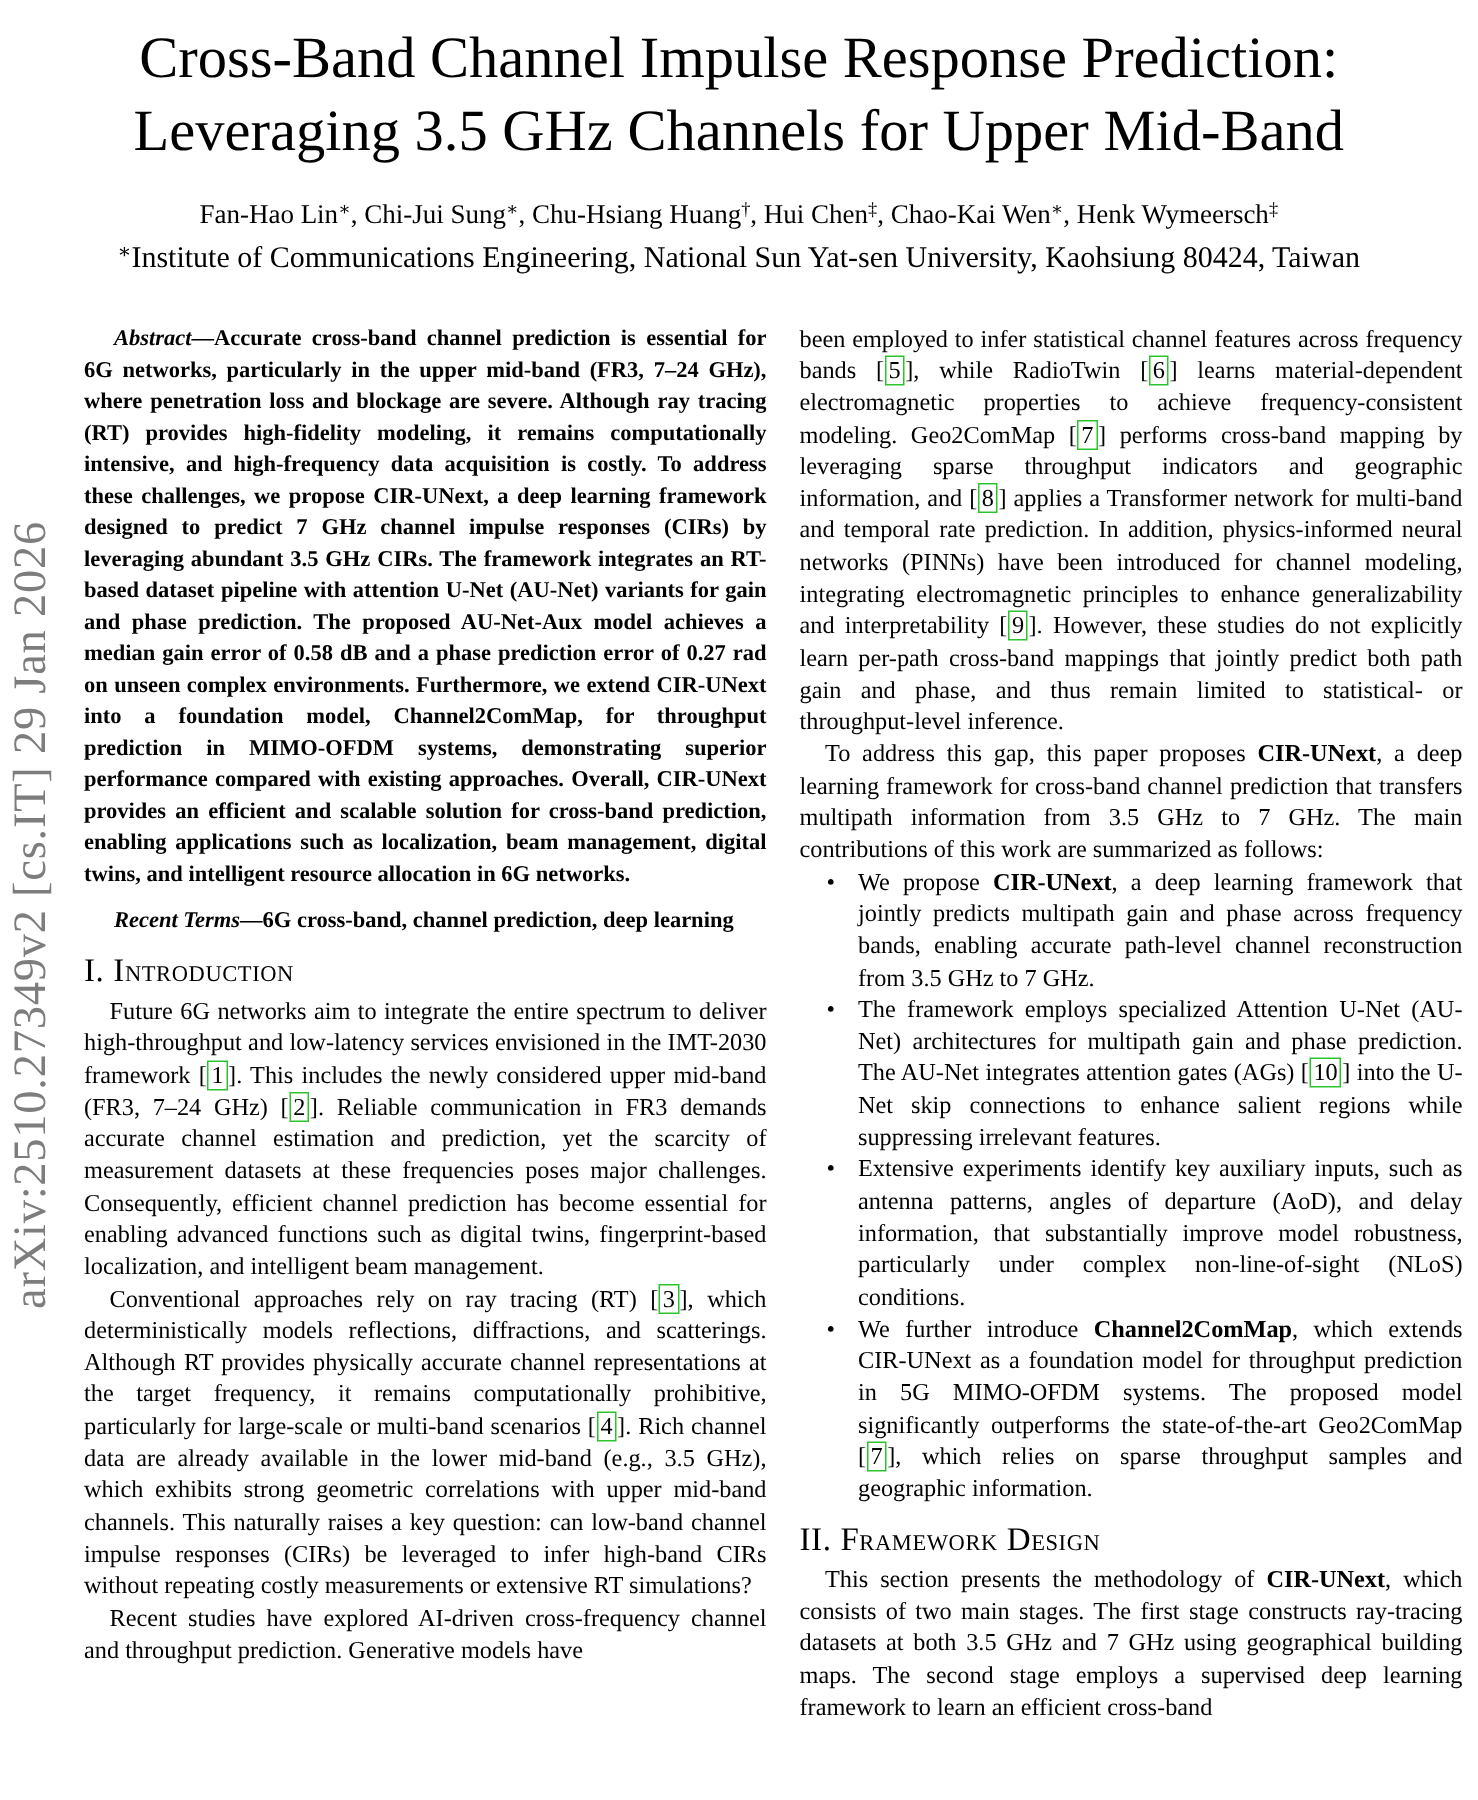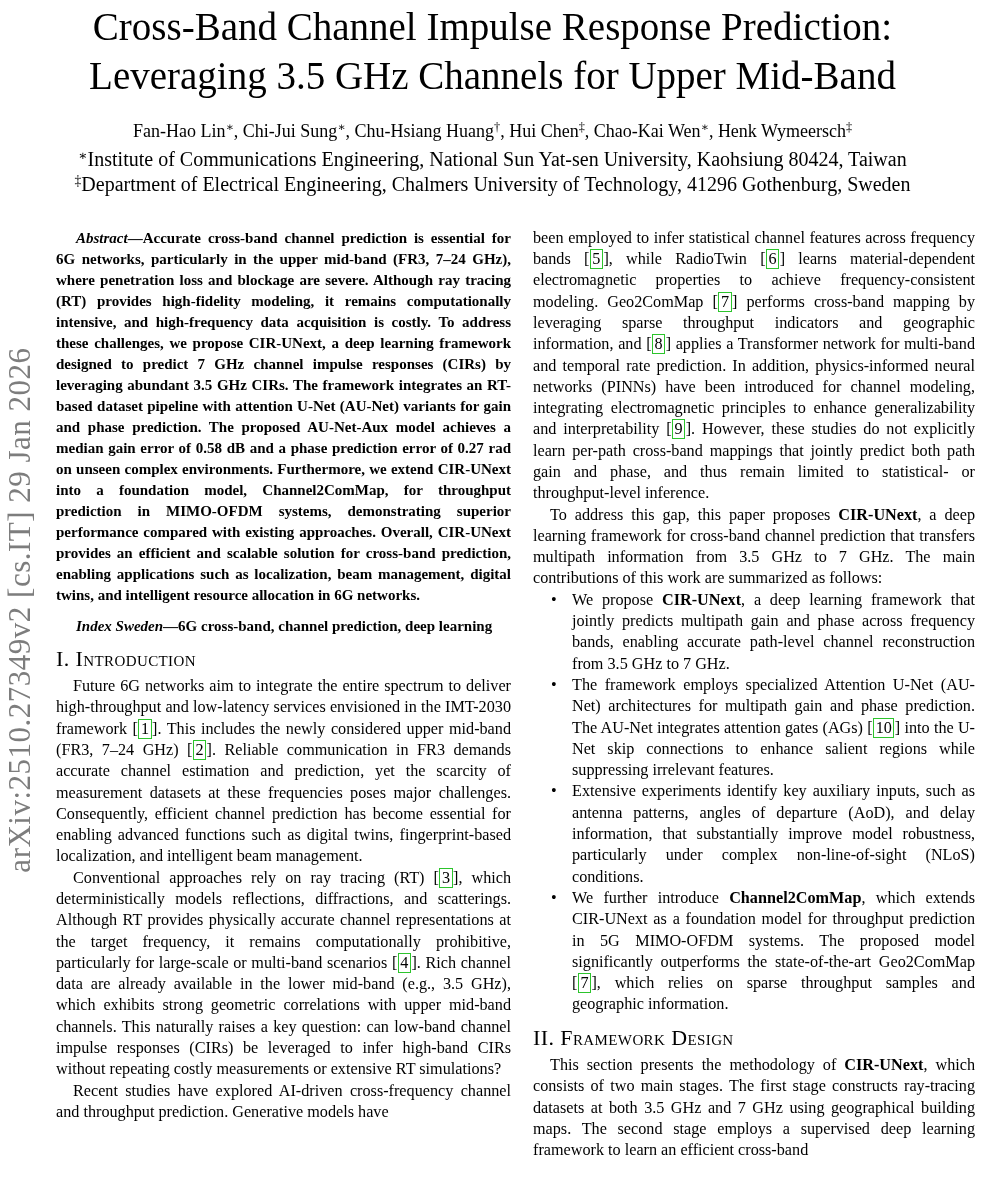--- a/index.html
+++ b/index.html
@@ -13,21 +13,21 @@
   
   .watermark-anchor{position:absolute;left:20px;top:610px;width:0;height:0;}
   .watermark-anchor span{
     display:inline-block;white-space:nowrap;
     transform:translate(-50%,-50%) rotate(-90deg);
     color:var(--watermark-gray,#7d7d7d);
     font-size:31px;letter-spacing:0.5px;
   }
   
   .title{ text-align:center;font-size:39px;line-height:49px;margin:0;font-weight:normal;}
-  .title-wrap{padding-top:2px;}
+  .title-wrap{padding-top:14px;}
   .authors{ text-align:center;font-size:18px;margin-top:20px;}
   .affil{ text-align:center;font-size:20px;line-height:22px;}
   .affils{margin-top:3px;}
   .sup{font-size:68%;vertical-align:0.45em;}
   
   .columns{
     display:flex;gap:22px;
     margin:33px 10px 0 56px;
     font-size:16.2px;line-height:21.3px;
     text-align:justify;
@@ -61,29 +61,28 @@
   <div class="watermark-anchor">
     <span>arXiv:2510.27349v2  [cs.IT]  29 Jan 2026</span>
   </div>
 
   <div class="title-wrap">
     <h1 class="title">Cross-Band Channel Impulse Response Prediction:</h1>
     <h1 class="title">Leveraging 3.5 GHz Channels for Upper Mid-Band</h1>
     <div class="authors"><span>Fan-Hao Lin</span><span class="sup">∗</span><span>, Chi-Jui Sung</span><span class="sup">∗</span><span>, Chu-Hsiang Huang</span><span class="sup">†</span><span>, Hui Chen</span><span class="sup">‡</span><span>, Chao-Kai Wen</span><span class="sup">∗</span><span>, Henk Wymeersch</span><span class="sup">‡</span></div>
     <div class="affils">
       <div class="affil"><span class="sup">∗</span><span>Institute of Communications Engineering, National Sun Yat-sen University, Kaohsiung 80424, Taiwan</span></div>
-      <div class="affil"><span class="sup">‡</span><span>Department of Electrical Engineering, Chalmers University of Technology, 41296 Gothenburg, Sweden</span></div>
     </div>
   </div>
 
   <div class="columns">
 
     <div class="col-left">
       <p class="abstract noindent" style="text-indent:20px;"><span class="bi">Abstract</span><span class="b">—Accurate cross-band channel prediction is essential for 6G networks, particularly in the upper mid-band (FR3, 7–24 GHz), where penetration loss and blockage are severe. Although ray tracing (RT) provides high-fidelity modeling, it remains computationally intensive, and high-frequency data acquisition is costly. To address these challenges, we propose CIR-UNext, a deep learning framework designed to predict 7 GHz channel impulse responses (CIRs) by leveraging abundant 3.5 GHz CIRs. The framework integrates an RT-based dataset pipeline with attention U-Net (AU-Net) variants for gain and phase prediction. The proposed AU-Net-Aux model achieves a median gain error of 0.58 dB and a phase prediction error of 0.27 rad on unseen complex environments. Furthermore, we extend CIR-UNext into a foundation model, Channel2ComMap, for throughput prediction in MIMO-OFDM systems, demonstrating superior performance compared with existing approaches. Overall, CIR-UNext provides an efficient and scalable solution for cross-band prediction, enabling applications such as localization, beam management, digital twins, and intelligent resource allocation in 6G networks.</span></p>
-      <p class="idxterms"><span class="bi">Index Sweden</span><span class="b">—6G cross-band, channel prediction, deep learning</span></p>
+      <p class="idxterms"><span class="bi">Recent Terms</span><span class="b">—6G cross-band, channel prediction, deep learning</span></p>
       <h2 class="section">I. Introduction</h2>
       <p><span>Future 6G networks aim to integrate the entire spectrum to deliver high-throughput and low-latency services envisioned in the IMT-2030 framework [</span><span class="cite">1</span><span>]. This includes the newly considered upper mid-band (FR3, 7–24 GHz) [</span><span class="cite">2</span><span>]. Reliable communication in FR3 demands accurate channel estimation and prediction, yet the scarcity of measurement datasets at these frequencies poses major challenges. Consequently, efficient channel prediction has become essential for enabling advanced functions such as digital twins, fingerprint-based localization, and intelligent beam management.</span></p>
       <p><span>Conventional approaches rely on ray tracing (RT) [</span><span class="cite">3</span><span>], which deterministically models reflections, diffractions, and scatterings. Although RT provides physically accurate channel representations at the target frequency, it remains computationally prohibitive, particularly for large-scale or multi-band scenarios [</span><span class="cite">4</span><span>]. Rich channel data are already available in the lower mid-band (e.g., 3.5 GHz), which exhibits strong geometric correlations with upper mid-band channels. This naturally raises a key question: </span><span class="i">can low-band channel impulse responses (CIRs) be leveraged to infer high-band CIRs without repeating costly measurements or extensive RT simulations?</span></p>
       <p><span>Recent studies have explored AI-driven cross-frequency channel and throughput prediction. Generative models have</span></p>
     </div>
 
     <div class="col-right">
       <p class="noindent"><span>been employed to infer statistical channel features across frequency bands [</span><span class="cite">5</span><span>], while RadioTwin [</span><span class="cite">6</span><span>] learns material-dependent electromagnetic properties to achieve frequency-consistent modeling. Geo2ComMap [</span><span class="cite">7</span><span>] performs cross-band mapping by leveraging sparse throughput indicators and geographic information, and [</span><span class="cite">8</span><span>] applies a Transformer network for multi-band and temporal rate prediction. In addition, physics-informed neural networks (PINNs) have been introduced for channel modeling, integrating electromagnetic principles to enhance generalizability and interpretability [</span><span class="cite">9</span><span>]. However, these studies do not explicitly learn per-path cross-band mappings that jointly predict both path gain and phase, and thus remain limited to statistical- or throughput-level inference.</span></p>
       <p><span>To address this gap, this paper proposes </span><span class="b">CIR-UNext</span><span>, a deep learning framework for cross-band channel prediction that transfers multipath information from 3.5 GHz to 7 GHz. The main contributions of this work are summarized as follows:</span></p>
       <ul class="bullets">

